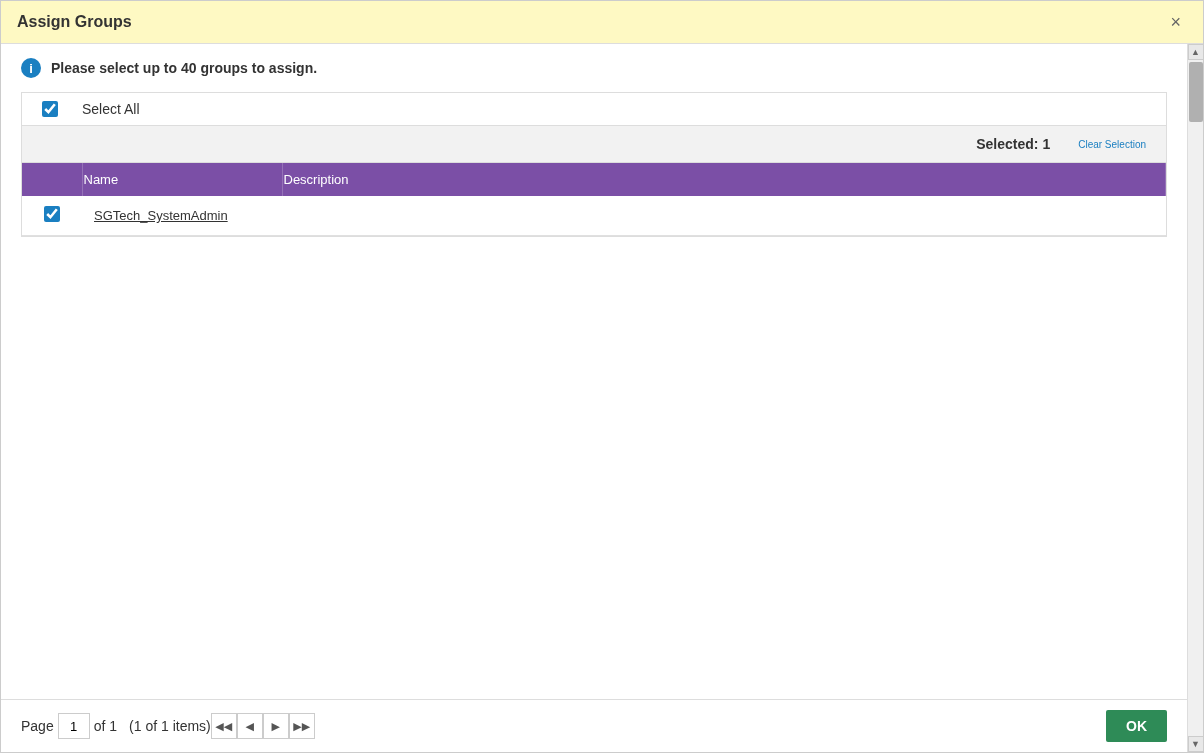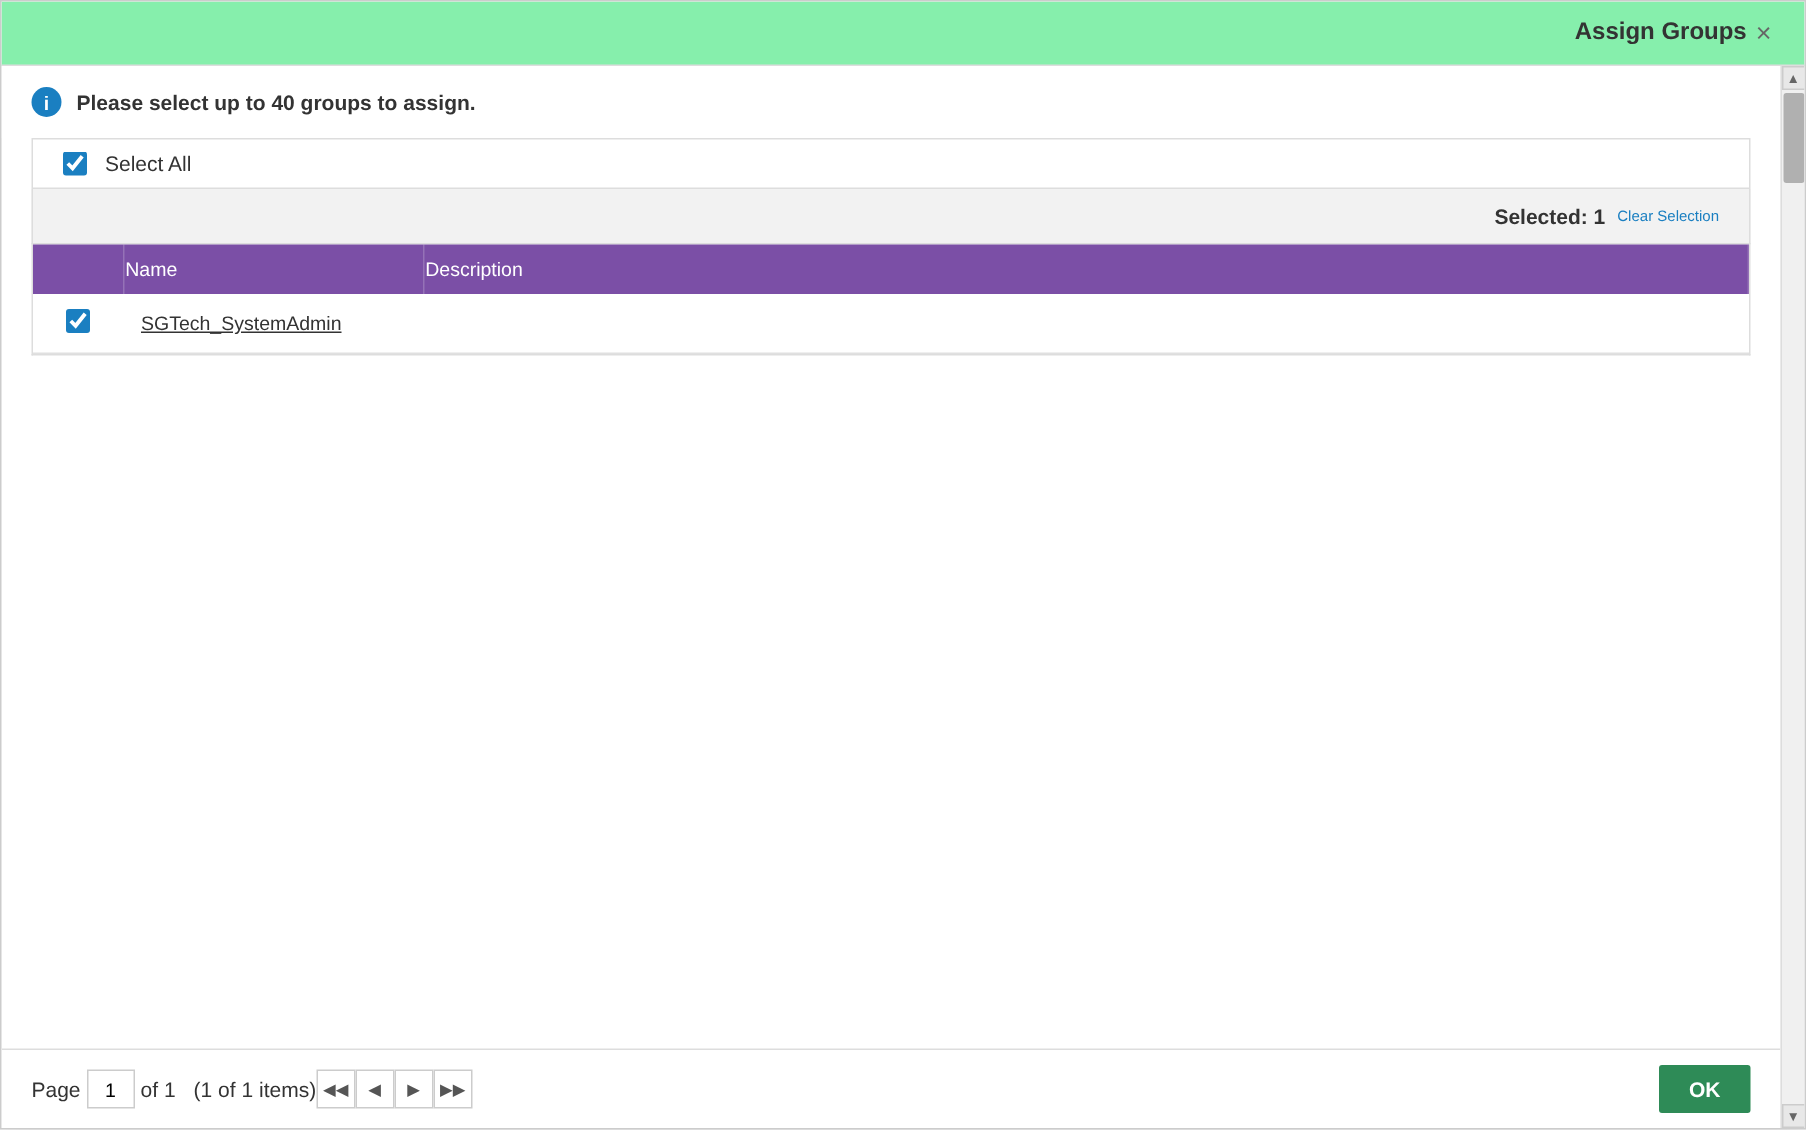--- a/index.html
+++ b/index.html
@@ -17,26 +17,26 @@
       background: #fff;
       border: 1px solid #ccc;
       box-shadow: 0 4px 20px rgba(0,0,0,0.3);
       display: flex;
       flex-direction: column;
       position: relative;
       overflow: hidden;
     }
     
     .title-bar {
-      background: #86efac;
+      background: #fef9c3;
       border-bottom: 1px solid #ddd;
       padding: 10px 16px;
       display: flex;
       align-items: center;
-      justify-content: flex-end;
+      justify-content: space-between;
       flex-shrink: 0;
     }
     .title-bar-title {
       font-size: 16px;
       font-weight: bold;
       color: #333;
     }
     .title-bar-close {
       font-size: 18px;
       color: #666;
@@ -96,21 +96,21 @@
       justify-content: space-between;
       padding: 8px 20px;
       border: 1px solid #ddd;
       margin: 0 20px;
       background: #fff;
       flex-shrink: 0;
     }
     .select-all-container {
       display: flex;
       align-items: center;
-      gap: 12px;
+      gap: 24px;
     }
     .select-all-checkbox {
       width: 16px;
       height: 16px;
       accent-color: #1a7fc1;
       cursor: pointer;
     }
     .select-all-label {
       font-size: 14px;
       color: #333;
@@ -147,21 +147,21 @@
       background: #f2f2f2;
       margin: 0 20px;
       border: 1px solid #ddd;
       border-top: none;
       flex-shrink: 0;
     }
     .selected-count {
       font-size: 14px;
       font-weight: bold;
       color: #333;
-      margin-right: 8px;
+      margin-right: 28px;
     }
     .clear-selection-btn {
       font-size: 10px;
       color: #1a7fc1;
       background: none;
       border: none;
       cursor: pointer;
       text-decoration: none;
     }
 

